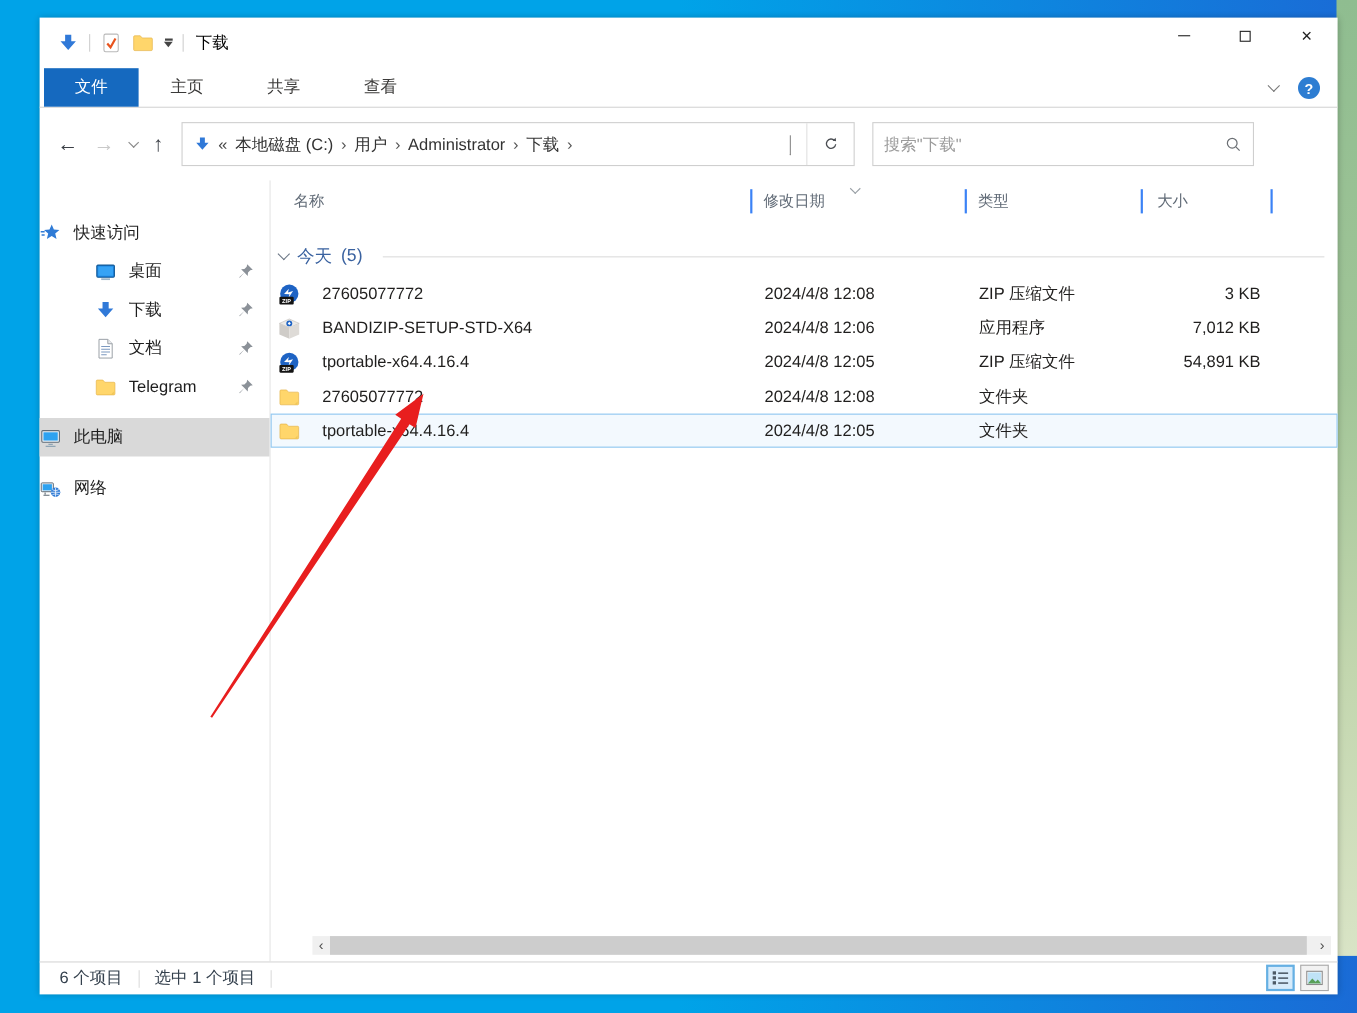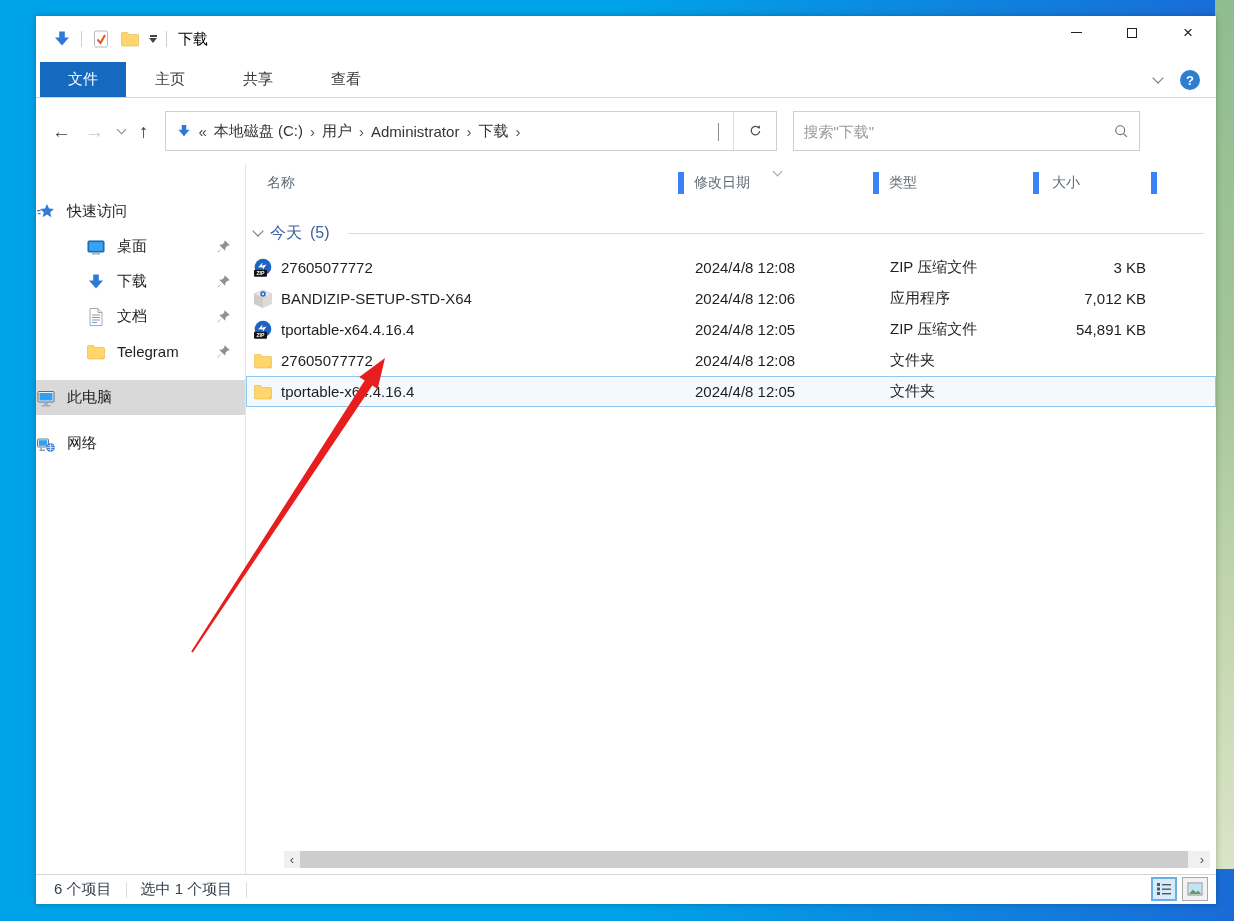--- a/index.html
+++ b/index.html
@@ -60,37 +60,37 @@
   .sb-item { display:flex; align-items:center; height:35px; font-size:15px; color:#1e1e1e; gap:11px; }
   .sb-item.depth1 { padding-left:50px; }
   .sb-item .sb-label { flex:1; }
   .sb-item .pin { width:15px; height:15px; margin-right:14px; }
   .sb-sel { background:#d9d9d9; }
   .sb-gap { margin-top:11px; }
   .content-divider { width:1px; background:#e5e5e5; flex:none; }
 
   .filepane { flex:1; position:relative; display:flex; flex-direction:column; min-width:0; }
   .colheaders { display:flex; height:38px; align-items:center; font-size:14px; color:#606a76; position:relative; flex:none; }
-  .colh { height:22px; display:flex; align-items:center; border-right:6px solid #3b82f6; }
+  .colh { height:22px; display:flex; align-items:center; border-right:2px solid #3b82f6; }
   .colh.c-name { width:438px; padding-left:21px; }
   .colh.c-date { width:195px; padding-left:10px;text-align:right; }
   .colh.c-type { width:160px; padding-left:10px; }
   .colh.c-size { width:118px; padding-left:13px; }
   .sort-chev { position:absolute; top:4px; left:528px; width:7px; height:7px; border-right:1.4px solid #9aa0a6; border-bottom:1.4px solid #9aa0a6; transform:rotate(45deg); }
 
   .grouphdr { display:flex; align-items:center; height:28px; margin-top:17px; padding-left:8px; gap:8px; flex:none; }
   .grp-chev { width:8px; height:8px; border-right:1.6px solid #6b7685; border-bottom:1.6px solid #6b7685; transform:rotate(45deg); margin-top:-4px; }
   .grp-label { color:#3a62a0; font-size:16px; }
   .grp-count { color:#3a62a0; font-size:16px; }
   .grp-line { flex:1; height:1px; background:#dcdcdc; margin:0 12px 0 10px; }
 
   .filelist { flex:none; margin-top:5px; }
   .row { display:flex; height:31px; align-items:center; font-size:15px; color:#201f1e; border:1px solid transparent; }
   .row.selected { border-color:#8fc7f0; background:#f3f9fe; }
-  .cell-name { width:438px; display:flex; align-items:center; gap:8px; padding-left:6px; overflow:hidden; }
+  .cell-name { width:438px; display:flex; align-items:center; gap:20px; padding-left:6px; overflow:hidden; }
   .cell-name .ico { flex:none; }
   .cell-date { width:195px; padding-left:10px; }
   .cell-type { width:160px; padding-left:10px; }
   .cell-size { width:118px; text-align:right; padding-right:12px; }
 
   .hscroll { position:absolute; left:38px; right:6px; bottom:6px; height:17px; display:flex; align-items:center; background:#f0f0f0; }
   .hs-arrow { width:16px; text-align:center; color:#505050; font-size:13px; line-height:17px; flex:none; }
   .hs-thumb { height:17px; background:#cdcdcd; flex:1; margin-right:6px; }
 
   

